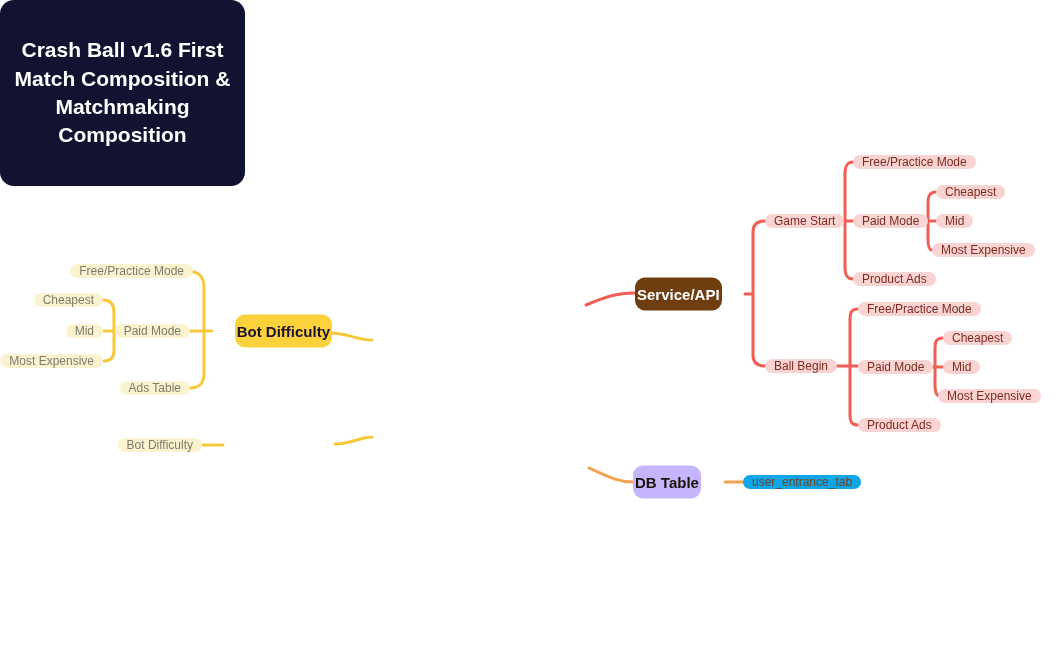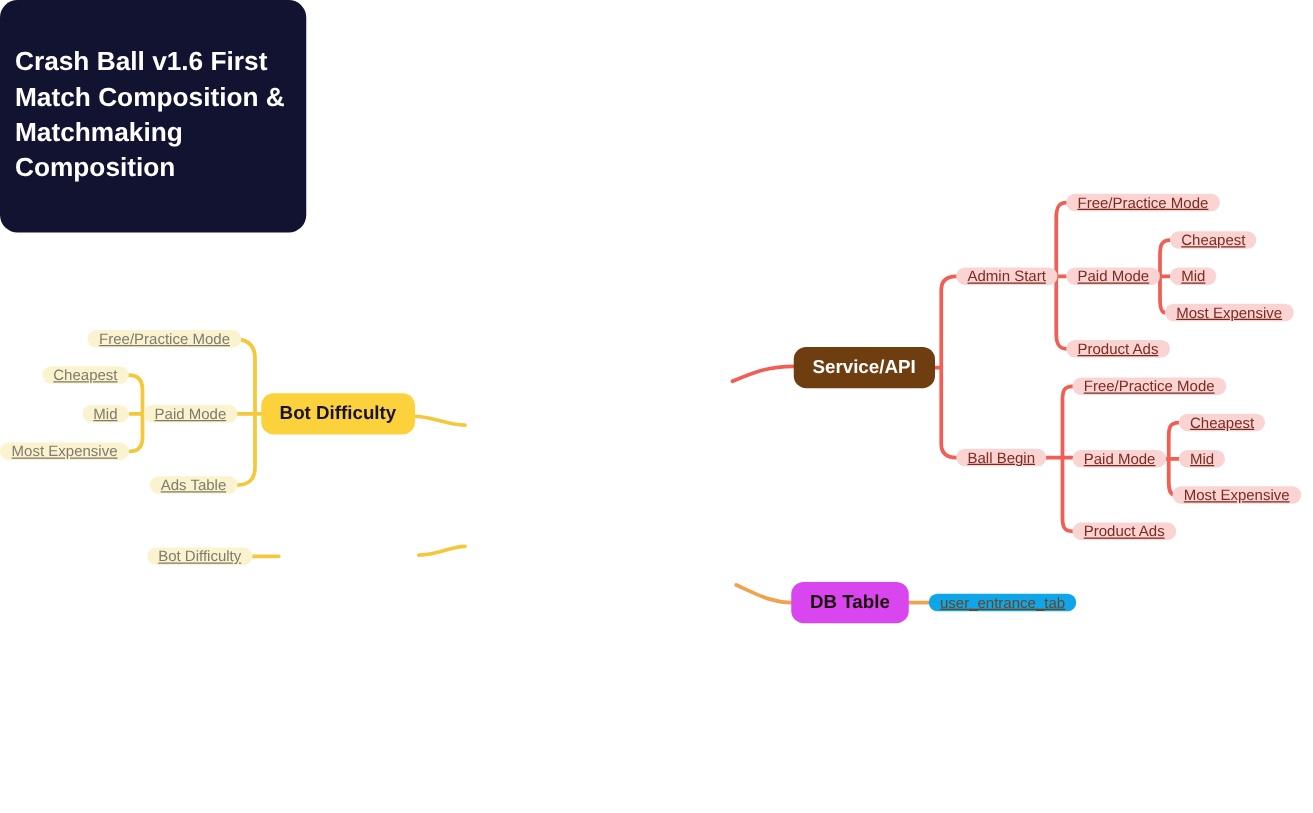--- a/index.html
+++ b/index.html
@@ -9,32 +9,32 @@
   }
   .edges{position:absolute;left:0;top:0;width:1050px;height:650px;}
   .node{
     position:absolute;transform:translateY(-50%);
     white-space:nowrap;box-sizing:border-box;
   }
   .center-node{
     transform:none;
     background:#111330;color:#ffffff;border-radius:14px;
     width:221px;height:170px;left:372px;top:303px;
-    display:flex;align-items:center;justify-content:center;text-align:left;
+    display:flex;align-items:center;justify-content:center;text-align:center;
     font-size:21px;font-weight:bold;line-height:1.35;
     white-space:normal;padding:8px 12px;
   }
   .main{
-    font-size:15px;font-weight:bold;border-radius:10px;padding:8px 15px;
+    font-size:15px;font-weight:bold;border-radius:10px;padding:8px 2px;
   }
   .main-yellow{background:#FCD23C;color:#191231;}
   .main-brown{background:#6E3D10;color:#ffffff;}
-  .main-orange{background:#d946ef;color:#1A1208;}
+  .main-orange{background:#c4b5fd;color:#1A1208;}
   .child{
-    font-size:12px;border-radius:8px;padding:0 9px;text-decoration:underline;
+    font-size:12px;border-radius:8px;padding:0 9px;
   }
   .child-yellow{background:#FBF3CF;color:#7E7B6C;}
   .child-pink{background:#FAD4D2;color:#7D2B21;}
   .child-peach{background:#0ea5e9;color:#6B4423;}
 </style>
 </head>
 <body>
 
 <div class="canvas">
 
@@ -77,21 +77,21 @@
   <div class="node child child-yellow" style="right:860px;top:331px;">Paid Mode</div>
   <div class="node child child-yellow" style="right:947px;top:300px;">Cheapest</div>
   <div class="node child child-yellow" style="right:947px;top:331px;">Mid</div>
   <div class="node child child-yellow" style="right:947px;top:361px;">Most Expensive</div>
   <div class="node child child-yellow" style="right:860px;top:388px;">Ads Table</div>
 
   <div class="node child child-yellow" style="right:848px;top:445px;">Bot Difficulty</div>
 
   <div class="node main main-brown" style="left:635px;top:294px;">Service/API</div>
 
-  <div class="node child child-pink" style="left:765px;top:221px;">Admin Start</div>
+  <div class="node child child-pink" style="left:765px;top:221px;">Game Start</div>
   <div class="node child child-pink" style="left:853px;top:162px;">Free/Practice Mode</div>
   <div class="node child child-pink" style="left:853px;top:221px;">Paid Mode</div>
   <div class="node child child-pink" style="left:936px;top:192px;">Cheapest</div>
   <div class="node child child-pink" style="left:936px;top:221px;">Mid</div>
   <div class="node child child-pink" style="left:932px;top:250px;">Most Expensive</div>
   <div class="node child child-pink" style="left:853px;top:279px;">Product Ads</div>
 
   <div class="node child child-pink" style="left:765px;top:366px;">Ball Begin</div>
   <div class="node child child-pink" style="left:858px;top:309px;">Free/Practice Mode</div>
   <div class="node child child-pink" style="left:858px;top:367px;">Paid Mode</div>

